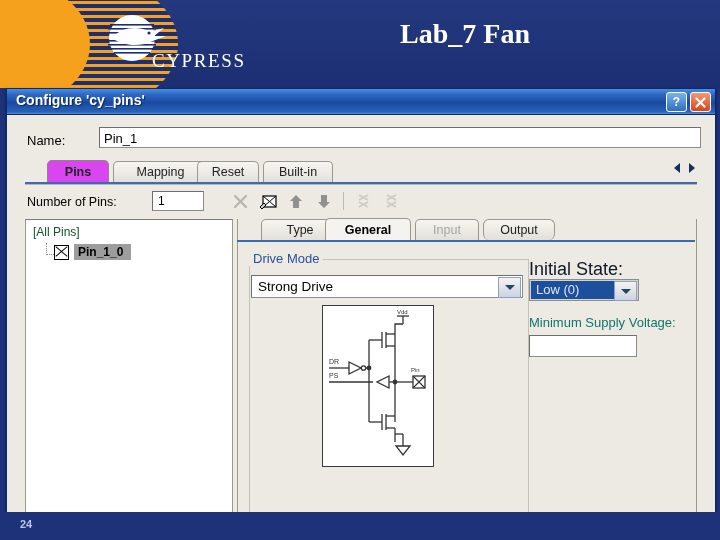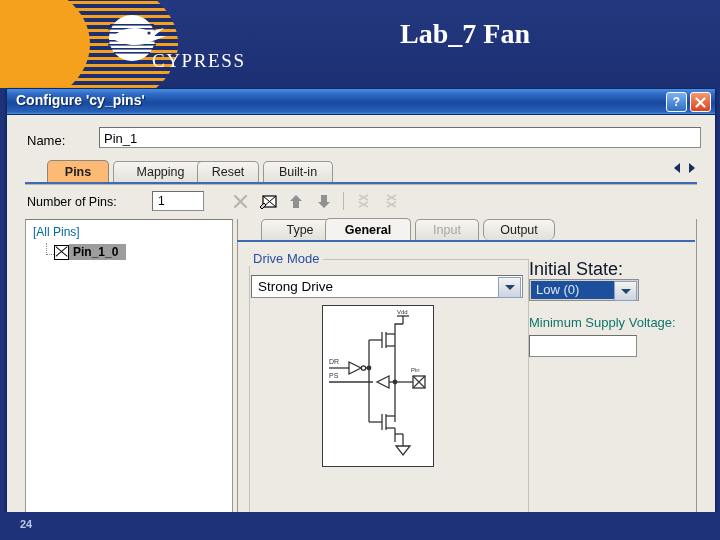--- a/index.html
+++ b/index.html
@@ -50,40 +50,40 @@
   .name-input{position:absolute;left:92px;top:12px;width:602px;height:21px;
     background:#ffffff;border:1px solid #8c8c8c;border-top-color:#6e6e6e;border-left-color:#6e6e6e;
     font-size:13px;color:#000;padding:2px 0 0 4px;box-sizing:border-box;line-height:18px;}
 
   
   .tabstrip{position:absolute;left:18px;top:46px;width:672px;height:21px;}
   .tab{position:absolute;top:0;height:21px;box-sizing:border-box;
     background:linear-gradient(180deg,#f6f5f1,#e3e1da);
     border:1px solid #9a978e;border-bottom:none;border-radius:5px 5px 0 0;
     font-size:12.5px;color:#222;display:flex;align-items:center;justify-content:center;}
-  .tab.active{background:#fdba74;font-weight:bold;border-color:#8a8780;z-index:3;height:22px;}
+  .tab.active{background:#d946ef;font-weight:bold;border-color:#8a8780;z-index:3;height:22px;}
   .tabs-underline{position:absolute;left:18px;top:67px;width:672px;height:2px;background:#3c6ab5;}
   .tabs-underline2{position:absolute;left:18px;top:69px;width:672px;height:1px;background:#b9b6ae;}
   .tabnav{position:absolute;right:2px;top:2px;display:flex;gap:9px;align-items:center;}
 
   
   .pinrow{position:absolute;left:20px;top:76px;width:668px;height:22px;}
   .pinrow .lbl{position:absolute;left:0;top:4px;font-size:12.5px;color:#000;}
   .numpins{position:absolute;left:125px;top:0;width:52px;height:20px;background:#fff;
     border:1px solid #8c8c8c;border-top-color:#6e6e6e;border-left-color:#6e6e6e;
     font-size:12px;color:#000;padding-left:5px;box-sizing:border-box;line-height:18px;}
   .tbar{position:absolute;left:200px;top:-1px;display:flex;align-items:center;gap:2px;}
   .tbicon{width:26px;height:22px;display:flex;align-items:center;justify-content:center;}
   .tbsep{width:1px;height:18px;background:#bdbab2;margin:0 4px;}
 
   
   .tree{position:absolute;left:18px;top:104px;width:206px;height:350px;background:#ffffff;
     border:1px solid #9a978e;border-top-color:#7e7b74;}
-  .tree-root{position:absolute;left:7px;top:5px;font-size:12px;color:#0369a1;}
-  .tree-child{position:absolute;left:28px;top:24px;display:flex;align-items:center;}
+  .tree-root{position:absolute;left:7px;top:5px;font-size:12px;color:#14532d;}
+  .tree-child{position:absolute;left:28px;top:24px;display:flex;align-items:center;gap:5px;}
   .tree-dash{position:absolute;left:20px;top:23px;width:9px;height:11px;
     border-left:1px dotted #8a8a8a;border-bottom:1px dotted #8a8a8a;}
   .pin-glyph{width:13px;height:13px;border:1px solid #000;background:#fff;position:relative;}
   .pin-glyph:before,.pin-glyph:after{content:"";position:absolute;left:-1px;top:5px;width:15px;height:1px;background:#000;}
   .pin-glyph:before{transform:rotate(40deg);}
   .pin-glyph:after{transform:rotate(-40deg);}
   .tree-sel{background:#9d9d9d;color:#000;font-size:12px;padding:1px 8px 1px 4px;font-weight:bold;}
 
   
   .rpanel{position:absolute;left:230px;top:104px;width:458px;height:350px;

